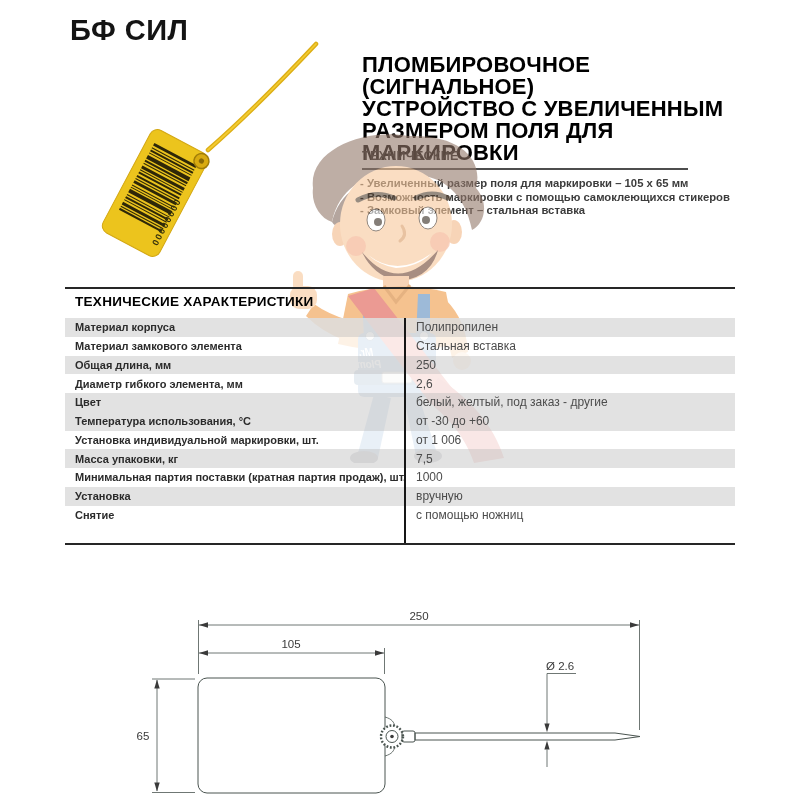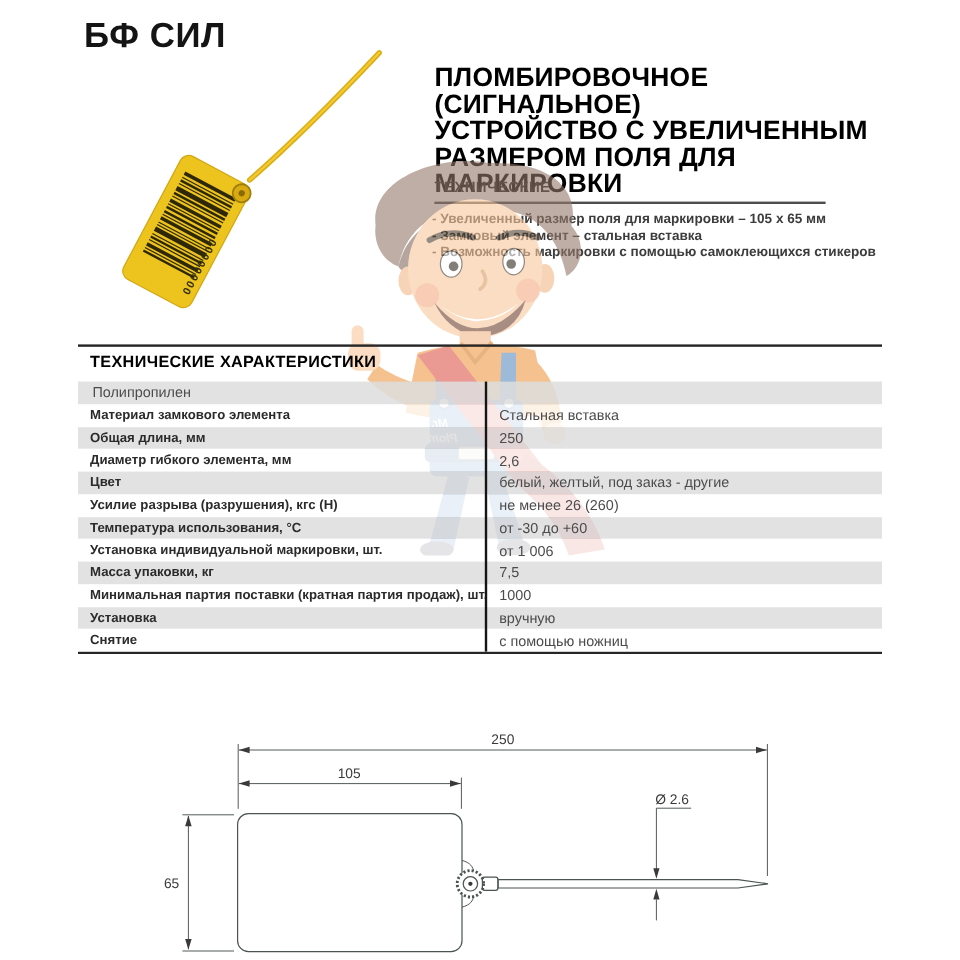--- a/index.html
+++ b/index.html
@@ -87,22 +87,22 @@
   </svg>
 
   <div class="product-heading">ПЛОМБИРОВОЧНОЕ (СИГНАЛЬНОЕ)
 УСТРОЙСТВО С УВЕЛИЧЕННЫМ
 РАЗМЕРОМ ПОЛЯ ДЛЯ МАРКИРОВКИ</div>
 
   <div class="adv-title">ТЕХНИЧЕСКИЕ</div>
   <div class="adv-rule"></div>
   <ul class="adv-list">
       <li>Увеличенный размер поля для маркировки – 105 х 65 мм</li>
+      <li>Возможность маркировки с помощью самоклеющихся стикеров</li>
       <li>Замковый элемент – стальная вставка</li>
-      <li>Возможность маркировки с помощью самоклеющихся стикеров</li>
     </ul>
 
   <svg class="mascot" viewBox="0 0 250 335">
     <path d="M35,60 C30,20 90,0 130,8 C180,6 206,30 198,60 C212,76 206,96 194,102 C186,62 160,44 130,48 C100,40 62,54 54,94 C42,90 33,76 35,60 Z" fill="#94796b"></path>
     <path d="M54,94 C62,60 96,44 126,50 C100,62 82,80 77,106 C67,100 57,100 54,94 Z" fill="#836a5e"></path>
     <ellipse cx="62" cy="106" rx="8" ry="12" fill="#f3b888"></ellipse>
     <ellipse cx="176" cy="104" rx="8" ry="12" fill="#f3b888"></ellipse>
     <ellipse cx="118" cy="96" rx="56" ry="58" fill="#f8c89b"></ellipse>
     <path d="M80,72 q18,-10 36,-2" stroke="#53402f" stroke-width="5" fill="none" stroke-linecap="round"></path>
     <path d="M138,70 q16,-8 32,0" stroke="#53402f" stroke-width="5" fill="none" stroke-linecap="round"></path>
@@ -139,41 +139,38 @@
     <ellipse cx="86" cy="330" rx="14" ry="7" fill="#3c3e52"></ellipse>
     <ellipse cx="150" cy="328" rx="14" ry="7" fill="#3c3e52"></ellipse>
   </svg>
 
   <div class="specs-rule-top"></div>
   <div class="specs-title">ТЕХНИЧЕСКИЕ ХАРАКТЕРИСТИКИ</div>
 
   <div class="specs-table" style="position:absolute;">
     <div>
         <div class="spec-row shaded">
+          <div class="spec-label">Материал корпуса</div>
           <div class="spec-value">Полипропилен</div>
         </div>
         <div class="spec-row plain">
           <div class="spec-label">Материал замкового элемента</div>
           <div class="spec-value">Стальная вставка</div>
         </div>
         <div class="spec-row shaded">
           <div class="spec-label">Общая длина, мм</div>
           <div class="spec-value">250</div>
         </div>
         <div class="spec-row plain">
           <div class="spec-label">Диаметр гибкого элемента, мм</div>
           <div class="spec-value">2,6</div>
         </div>
         <div class="spec-row shaded">
           <div class="spec-label">Цвет</div>
           <div class="spec-value">белый, желтый, под заказ - другие</div>
-        </div>
-        <div class="spec-row plain">
-          <div class="spec-label">Усилие разрыва (разрушения), кгс (Н)</div>
-          <div class="spec-value">не менее 26 (260)</div>
         </div>
         <div class="spec-row shaded">
           <div class="spec-label">Температура использования, °С</div>
           <div class="spec-value">от -30 до +60</div>
         </div>
         <div class="spec-row plain">
           <div class="spec-label">Установка индивидуальной маркировки, шт.</div>
           <div class="spec-value">от 1 006</div>
         </div>
         <div class="spec-row shaded">

